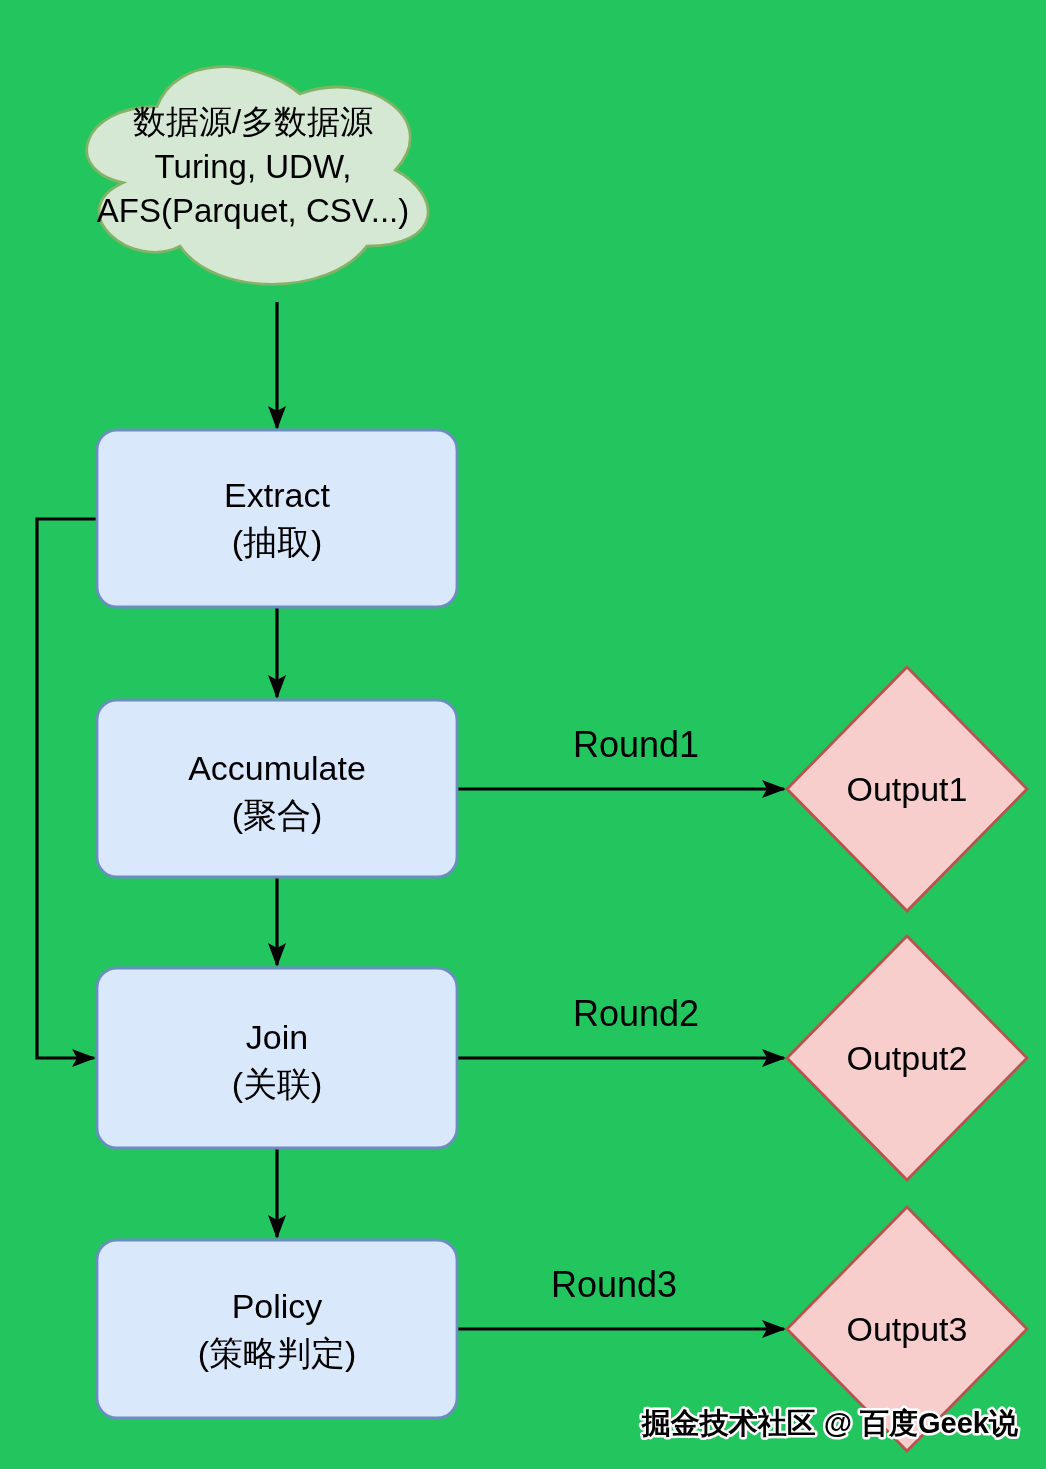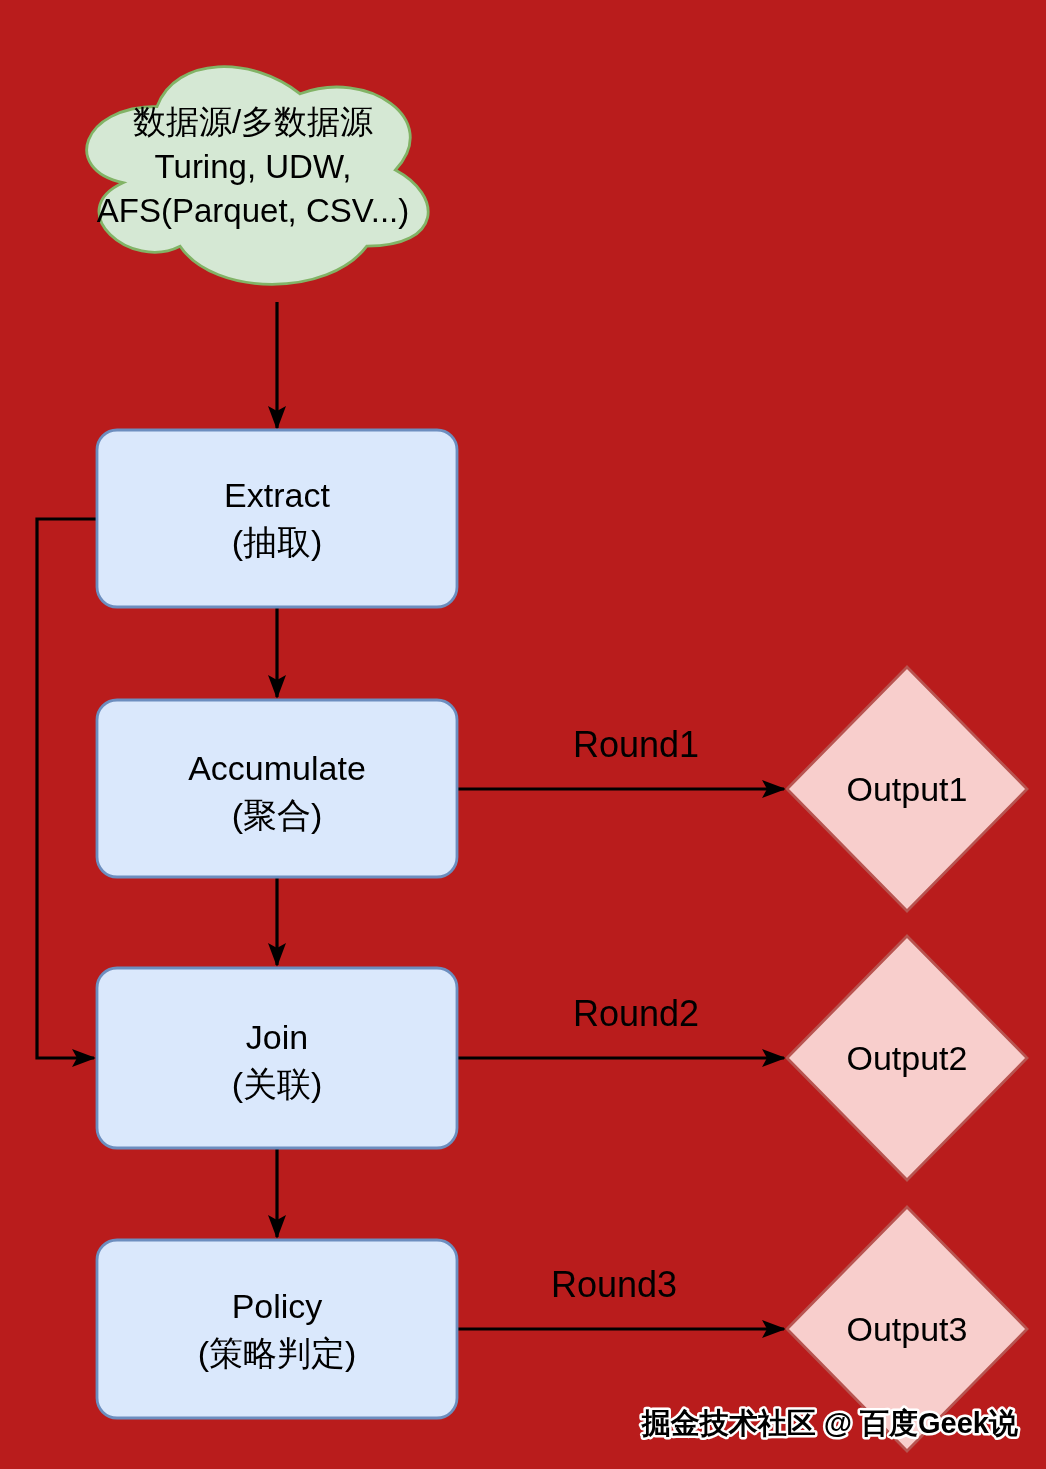--- a/index.html
+++ b/index.html
@@ -4,21 +4,21 @@
 <style>
   html, body {
     margin: 0;
     padding: 0;
     background: #ffffff;
   }
   .canvas {
     position: relative;
     width: 1046px;
     height: 1469px;
-    background: #b91c1c;
+    background: #22c55e;
     overflow: hidden;
     font-family: "Liberation Sans", "DejaVu Sans", sans-serif;
   }
   svg { display: block; }
   text {
     font-family: "Liberation Sans", "DejaVu Sans", sans-serif;
     fill: #000000;
   }
   .node-title    { font-size: 34px; }
   .node-subtitle { font-size: 34px; }

